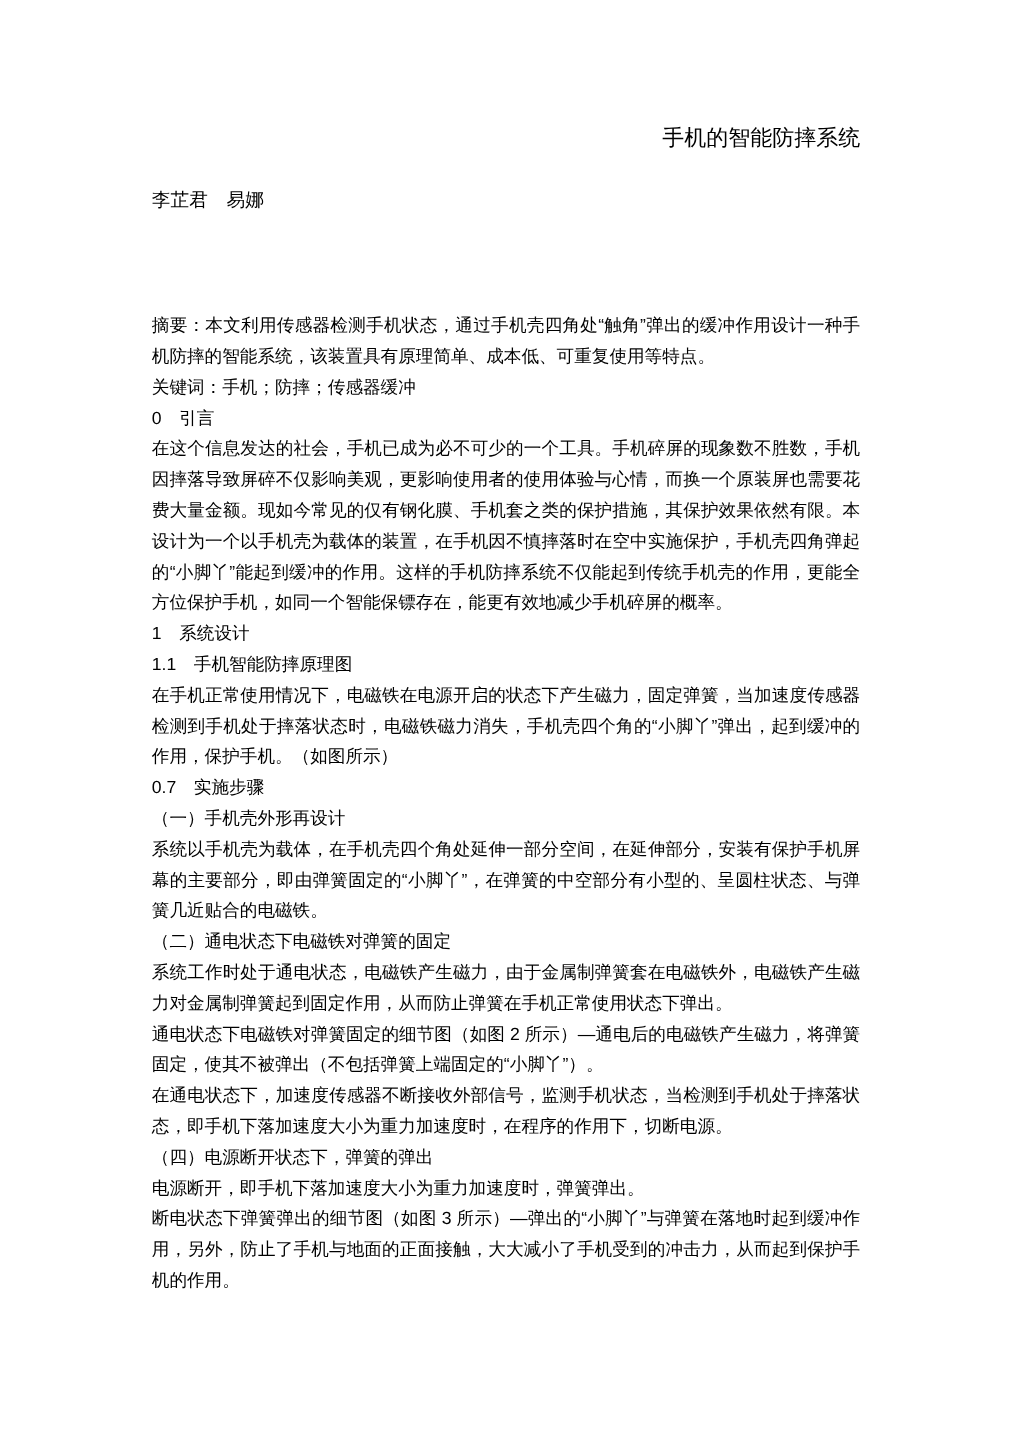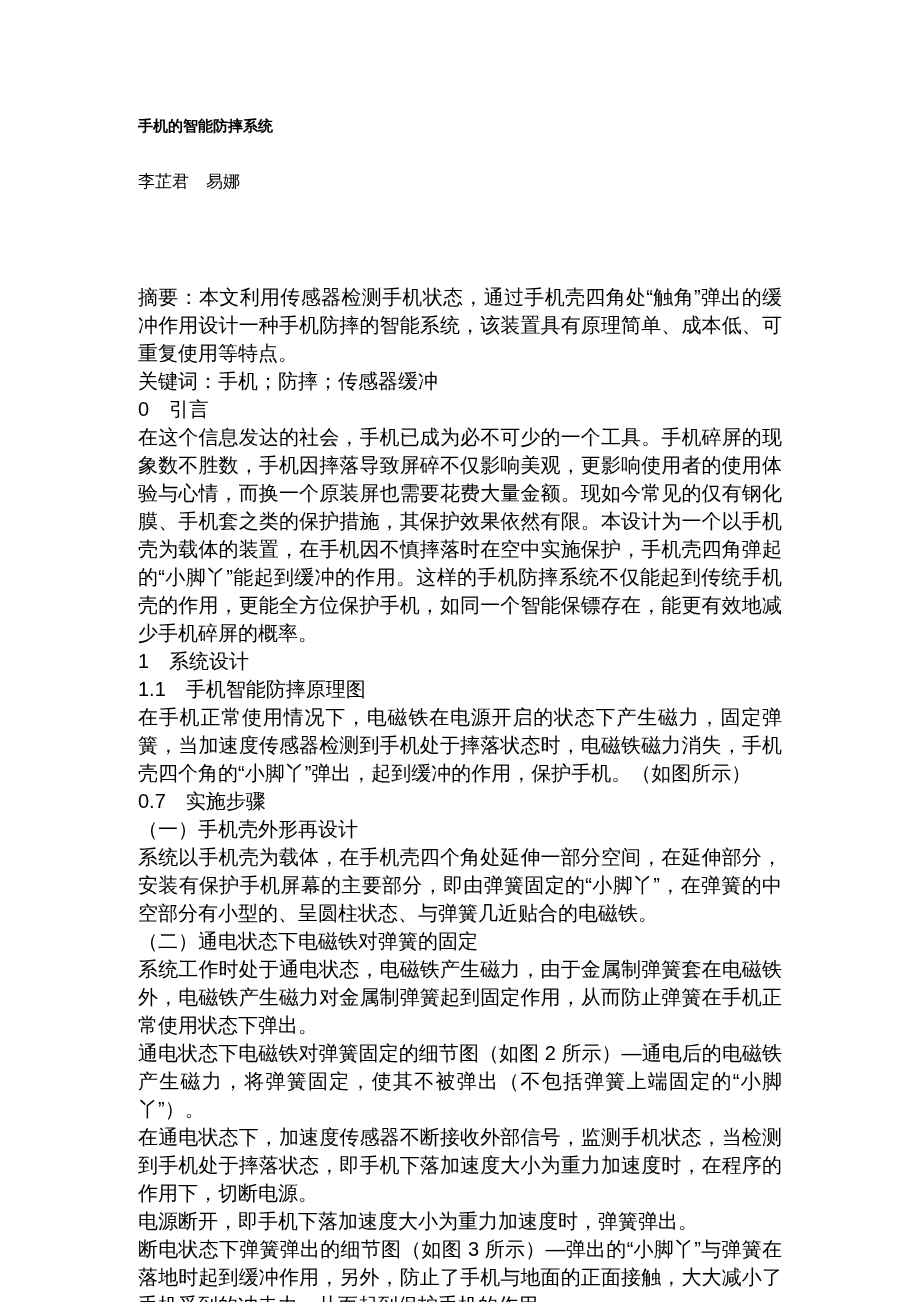--- a/index.html
+++ b/index.html
@@ -18,35 +18,35 @@
     background: #ffffff;
     overflow: hidden;
   }
   .content {
     position: absolute;
     left: 138px;
     top: 112px;
     width: 644px;
   }
   .doc-title {
-    font-size: 15px;
-    font-weight: bold;
-    text-align: left;
+    font-size: 20px;
+    font-weight: normal;
+    text-align: right;
     line-height: 28px;
   }
   .doc-authors {
     font-size: 17px;
     line-height: 28px;
     margin-top: 28px;
   }
   .body-text {
     margin-top: 87px;
   }
   .para {
-    font-size: 20px;
+    font-size: 16px;
     line-height: 28px;
     text-align: justify;
     text-justify: inter-ideograph;
     word-break: break-all;
   }
 </style>
 </head>
 <body>
 
 <div class="page">
@@ -64,18 +64,19 @@
       <p class="para">1　系统设计</p>
       <p class="para">1.1　手机智能防摔原理图</p>
       <p class="para">在手机正常使用情况下，电磁铁在电源开启的状态下产生磁力，固定弹簧，当加速度传感器检测到手机处于摔落状态时，电磁铁磁力消失，手机壳四个角的“小脚丫”弹出，起到缓冲的作用，保护手机。（如图所示）</p>
       <p class="para">0.7　实施步骤</p>
       <p class="para">（一）手机壳外形再设计</p>
       <p class="para">系统以手机壳为载体，在手机壳四个角处延伸一部分空间，在延伸部分，安装有保护手机屏幕的主要部分，即由弹簧固定的“小脚丫”，在弹簧的中空部分有小型的、呈圆柱状态、与弹簧几近贴合的电磁铁。</p>
       <p class="para">（二）通电状态下电磁铁对弹簧的固定</p>
       <p class="para">系统工作时处于通电状态，电磁铁产生磁力，由于金属制弹簧套在电磁铁外，电磁铁产生磁力对金属制弹簧起到固定作用，从而防止弹簧在手机正常使用状态下弹出。</p>
       <p class="para">通电状态下电磁铁对弹簧固定的细节图（如图 2 所示）—通电后的电磁铁产生磁力，将弹簧固定，使其不被弹出（不包括弹簧上端固定的“小脚丫”）。</p>
       <p class="para">在通电状态下，加速度传感器不断接收外部信号，监测手机状态，当检测到手机处于摔落状态，即手机下落加速度大小为重力加速度时，在程序的作用下，切断电源。</p>
+      <p class="para">（四）电源断开状态下，弹簧的弹出</p>
       <p class="para">电源断开，即手机下落加速度大小为重力加速度时，弹簧弹出。</p>
       <p class="para">断电状态下弹簧弹出的细节图（如图 3 所示）—弹出的“小脚丫”与弹簧在落地时起到缓冲作用，另外，防止了手机与地面的正面接触，大大减小了手机受到的冲击力，从而起到保护手机的作用。</p>
     </div>
 
   </div>
 </div>
 
 </body></html>

